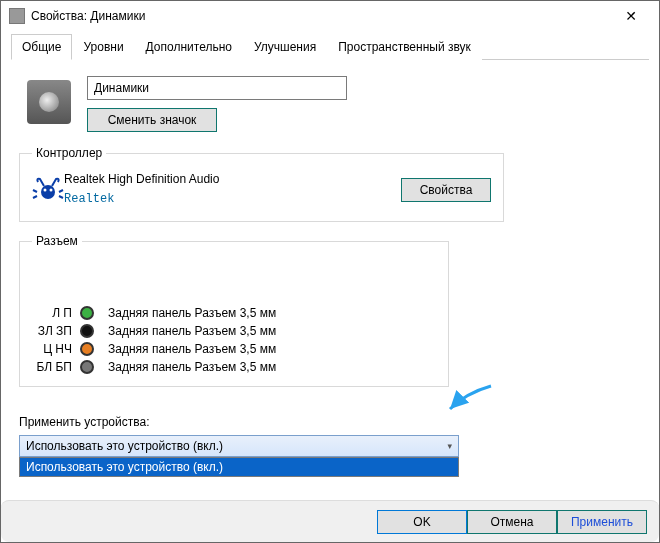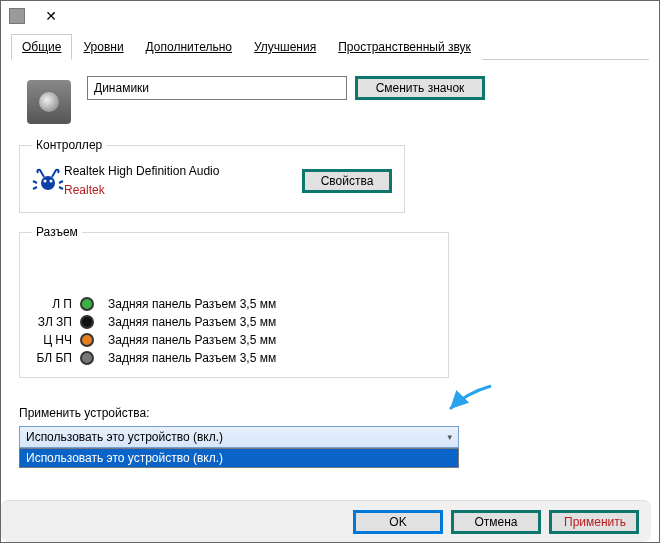--- a/index.html
+++ b/index.html
@@ -1,57 +1,58 @@
 <!DOCTYPE html>
 <html><head>
 <meta charset="utf-8">
 <style>
   * { box-sizing: border-box; margin: 0; padding: 0; font-family: "Segoe UI", Tahoma, sans-serif; font-size: 12px; }
   body { background: #fff; width: 660px; height: 543px; border: 1px solid #666; position: relative; }
   .titlebar { height: 30px; display: flex; align-items: center; padding: 0 8px; }
   .titlebar .ico { width: 16px; height: 16px; background: #999; margin-right: 6px; border: 1px solid #777; display: inline-block; }
   .titlebar .title { flex: 1; font-size: 12px; }
   .titlebar .close { width: 40px; height: 30px; display: flex; align-items: center; justify-content: center; font-size: 14px; cursor: pointer; font-family: Arial; }
-  .tabs { display: flex; border-bottom: 1px solid #ccc; margin: 2px 10px 0 10px; text-decoration: underline; }
+  .tabs { display: flex; border-bottom: 1px solid #ccc; margin: 2px 10px 0 10px; }
   .tab { padding: 5px 10px; border: 1px solid transparent; border-bottom: none; cursor: pointer; position: relative; top: 1px; background: #fff; }
   .tab.active { border-color: #ccc; border-bottom: 1px solid #fff; }
   .pane { padding: 16px 18px; }
   .row1 { display: flex; align-items: flex-start; gap: 16px; margin-bottom: 14px; }
   .speaker-icon { width: 44px; height: 44px; background: linear-gradient(#888,#555); border-radius: 4px; display: flex; align-items: center; justify-content: center; margin-left: 8px; margin-top: 4px; }
   .speaker-icon .inner { width: 20px; height: 20px; border-radius: 50%; background: radial-gradient(circle at 40% 40%, #eee, #777); }
-  .col1 { display: flex; gap: 8px; }
+  .col1 { display: flex; flex-direction: column; gap: 8px; }
   input.name { width: 260px; height: 24px; padding: 2px 6px; border: 1px solid #7a7a7a; }
-  button.btn { height: 24px; padding: 0 12px; background: #e1e1e1; border: 3px solid #0f766e; cursor: pointer; min-width: 90px; }
+  button.btn { height: 24px; padding: 0 12px; background: #e1e1e1; border: 1px solid #0f766e; cursor: pointer; min-width: 90px; }
   fieldset { border: 1px solid #d9d9d9; padding: 10px 12px 12px 12px; margin-bottom: 12px; }
   fieldset legend { padding: 0 4px; font-size: 12px; }
   .ctrl-row { display: flex; align-items: center; gap: 0; }
   .crab { width: 32px; height: 32px; }
   .ctrl-text { flex: 1; line-height: 1.6; }
-  .ctrl-text a { color: #b91c1c; text-decoration: none; cursor: pointer; }
+  .ctrl-text a { color: #0369a1; text-decoration: none; cursor: pointer; font-family: Liberation Mono, monospace; }
   .jack-table { display: grid; grid-template-columns: 40px 20px 1fr; row-gap: 4px; column-gap: 8px; align-items: center; margin-top: 48px; }
   .jack-lbl { text-align: right; }
   .jack-dot { width: 14px; height: 14px; border-radius: 50%; border: 2px solid #333; }
   .usage-label { margin-top: 28px; margin-bottom: 6px; }
   .select-wrap { position: relative; width: 440px; }
   .select-box { width: 100%; height: 22px; border: 1px solid #7a9fcc; background: linear-gradient(#e8f0fb,#d6e6fb); display: flex; align-items: center; padding: 0 6px; cursor: pointer; }
   .select-box .arrow { margin-left: auto; font-size: 9px; color: #555; }
   .dropdown { position: absolute; top: 22px; left: 0; width: 100%; border: 1px solid #7a7a7a; background: #fff; }
   .dropdown .opt { padding: 2px 6px; cursor: pointer; }
   .dropdown .opt.sel { background: #0a64c8; color: #fff; }
   .annot-arrow { position: absolute; left: 445px; top: 380px; pointer-events: none; }
-  .footer { position: absolute; bottom: 0; left: 0; right: 8px; height: 42px; border-top: 1px solid #ddd; background: #f0f0f0; display: flex; align-items: center; justify-content: flex-end; padding: 0 12px; gap: 8px; border-radius: 8px; }
+  .footer { position: absolute; bottom: 0; left: 0; right: 0; height: 42px; border-top: 1px solid #ddd; background: #f0f0f0; display: flex; align-items: center; justify-content: flex-end; padding: 0 12px; gap: 0; border-radius: 8px; }
   .footer button.btn { width: 86px; }
   .footer .ok { border-color: #0078d7; }
-  .footer .apply { color: #b91c1c; }
+  .footer .apply { color: #1d4ed8; }
 </style>
 </head>
 <body>
 
 <div class="titlebar">
   <span class="ico"></span>
+  <span class="title">Свойства: Динамики</span>
   <div class="close">✕</div>
 </div>
 
 <div class="tabs">
   <div class="tab active">Общие</div>
   <div class="tab">Уровни</div>
   <div class="tab">Дополнительно</div>
   <div class="tab">Улучшения</div>
   <div class="tab">Пространственный звук</div>
 </div>
@@ -61,21 +62,21 @@
   <div class="row1">
     <div class="speaker-icon">
         <div class="inner"></div>
       </div>
     <div class="col1">
       <input class="name" value="Динамики" style="">
       <button class="btn" style="width:130px">Сменить значок</button>
     </div>
   </div>
 
-  <fieldset style="width:386px">
+  <fieldset style="width:485px">
     <legend>Контроллер</legend>
     <div class="ctrl-row">
       <svg class="crab" viewBox="0 0 32 32">
         <circle cx="16" cy="18" r="7" fill="#0a3ea8"></circle>
         <path d="M6 8 Q4 4 8 5 L12 12 M26 8 Q28 4 24 5 L20 12 M5 18 L1 16 M5 22 L1 24 M27 18 L31 16 M27 22 L31 24" stroke="#0a3ea8" stroke-width="2" fill="none"></path>
         <circle cx="13" cy="16" r="1.5" fill="#fff"></circle>
           <circle cx="19" cy="16" r="1.5" fill="#fff"></circle>
       </svg>
       <div class="ctrl-text">
         <div>Realtek High Definition Audio</div>

